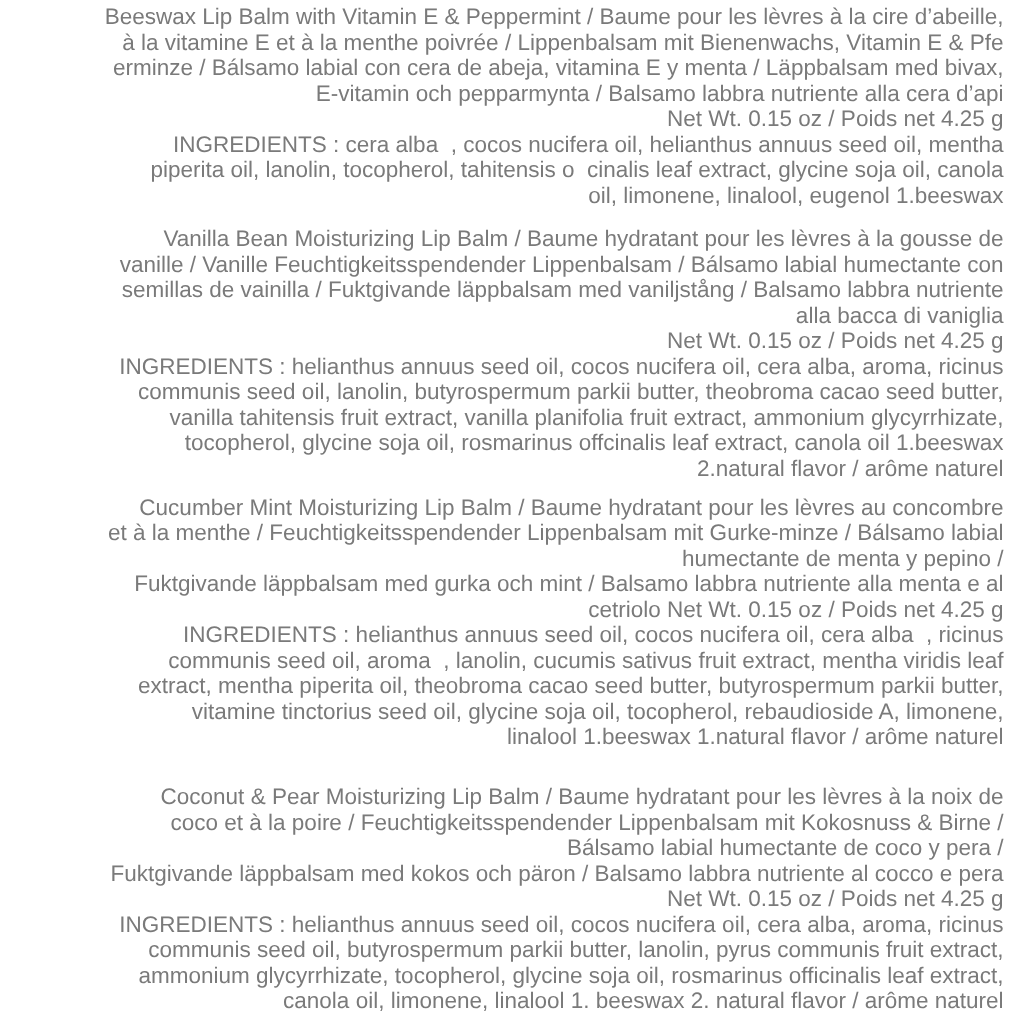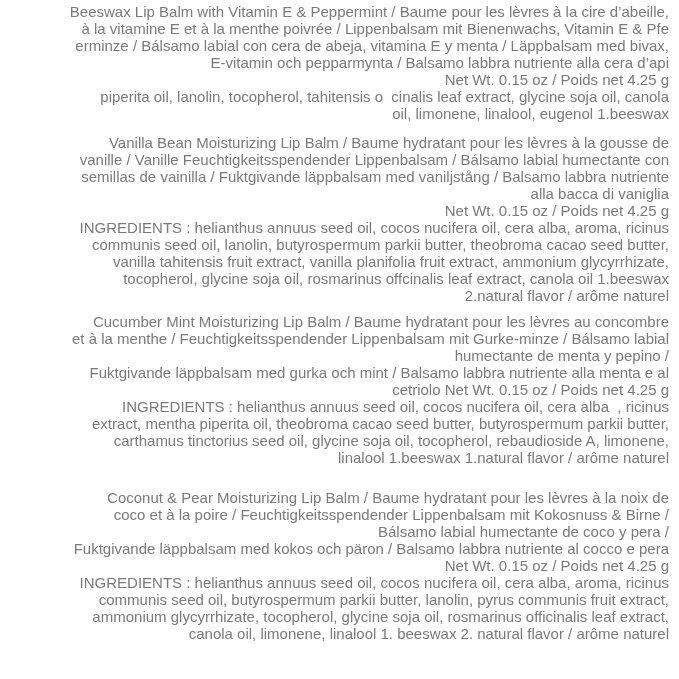--- a/index.html
+++ b/index.html
@@ -35,20 +35,21 @@
 <body>
 
 <div class="doc">
 
   <div class="para">
     <div class="line">Beeswax Lip Balm with Vitamin E &amp; Peppermint / Baume pour les lèvres à la cire d’abeille,</div>
     <div class="line">à la vitamine E et à la menthe poivrée / Lippenbalsam mit Bienenwachs, Vitamin E &amp; Pfe</div>
     <div class="line">erminze / Bálsamo labial con cera de abeja, vitamina E y menta / Läppbalsam med bivax,</div>
     <div class="line">E-vitamin och pepparmynta / Balsamo labbra nutriente alla cera d’api</div>
     <div class="line">Net Wt. 0.15 oz / Poids net 4.25 g</div>
+    <div class="line">INGREDIENTS : cera alba  , cocos nucifera oil, helianthus annuus seed oil, mentha</div>
     <div class="line">piperita oil, lanolin, tocopherol, tahitensis o  cinalis leaf extract, glycine soja oil, canola</div>
     <div class="line">oil, limonene, linalool, eugenol 1.beeswax</div>
   </div>
 
   <div class="para p2">
     <div class="line">Vanilla Bean Moisturizing Lip Balm / Baume hydratant pour les lèvres à la gousse de</div>
     <div class="line">vanille / Vanille Feuchtigkeitsspendender Lippenbalsam / Bálsamo labial humectante con</div>
     <div class="line">semillas de vainilla / Fuktgivande läppbalsam med vaniljstång / Balsamo labbra nutriente</div>
     <div class="line">alla bacca di vaniglia</div>
     <div class="line">Net Wt. 0.15 oz / Poids net 4.25 g</div>
@@ -59,22 +60,23 @@
     <div class="line">2.natural flavor / arôme naturel</div>
   </div>
 
   <div class="para p3">
     <div class="line">Cucumber Mint Moisturizing Lip Balm / Baume hydratant pour les lèvres au concombre</div>
     <div class="line">et à la menthe / Feuchtigkeitsspendender Lippenbalsam mit Gurke-minze / Bálsamo labial</div>
     <div class="line">humectante de menta y pepino /</div>
     <div class="line">Fuktgivande läppbalsam med gurka och mint / Balsamo labbra nutriente alla menta e al</div>
     <div class="line">cetriolo Net Wt. 0.15 oz / Poids net 4.25 g</div>
     <div class="line">INGREDIENTS : helianthus annuus seed oil, cocos nucifera oil, cera alba  , ricinus</div>
+    <div class="line">communis seed oil, aroma  , lanolin, cucumis sativus fruit extract, mentha viridis leaf</div>
     <div class="line">extract, mentha piperita oil, theobroma cacao seed butter, butyrospermum parkii butter,</div>
-    <div class="line">carthamus tinctorius seed oil, glycine soja oil, tocopherol, rebaudioside A, limonene,</div>
+    <div class="line">vitamine tinctorius seed oil, glycine soja oil, tocopherol, rebaudioside A, limonene,</div>
     <div class="line">linalool 1.beeswax 1.natural flavor / arôme naturel</div>
   </div>
 
   <div class="para p4">
     <div class="line">Coconut &amp; Pear Moisturizing Lip Balm / Baume hydratant pour les lèvres à la noix de</div>
     <div class="line">coco et à la poire / Feuchtigkeitsspendender Lippenbalsam mit Kokosnuss &amp; Birne /</div>
     <div class="line">Bálsamo labial humectante de coco y pera /</div>
     <div class="line">Fuktgivande läppbalsam med kokos och päron / Balsamo labbra nutriente al cocco e pera</div>
     <div class="line">Net Wt. 0.15 oz / Poids net 4.25 g</div>
     <div class="line">INGREDIENTS : helianthus annuus seed oil, cocos nucifera oil, cera alba, aroma, ricinus</div>

